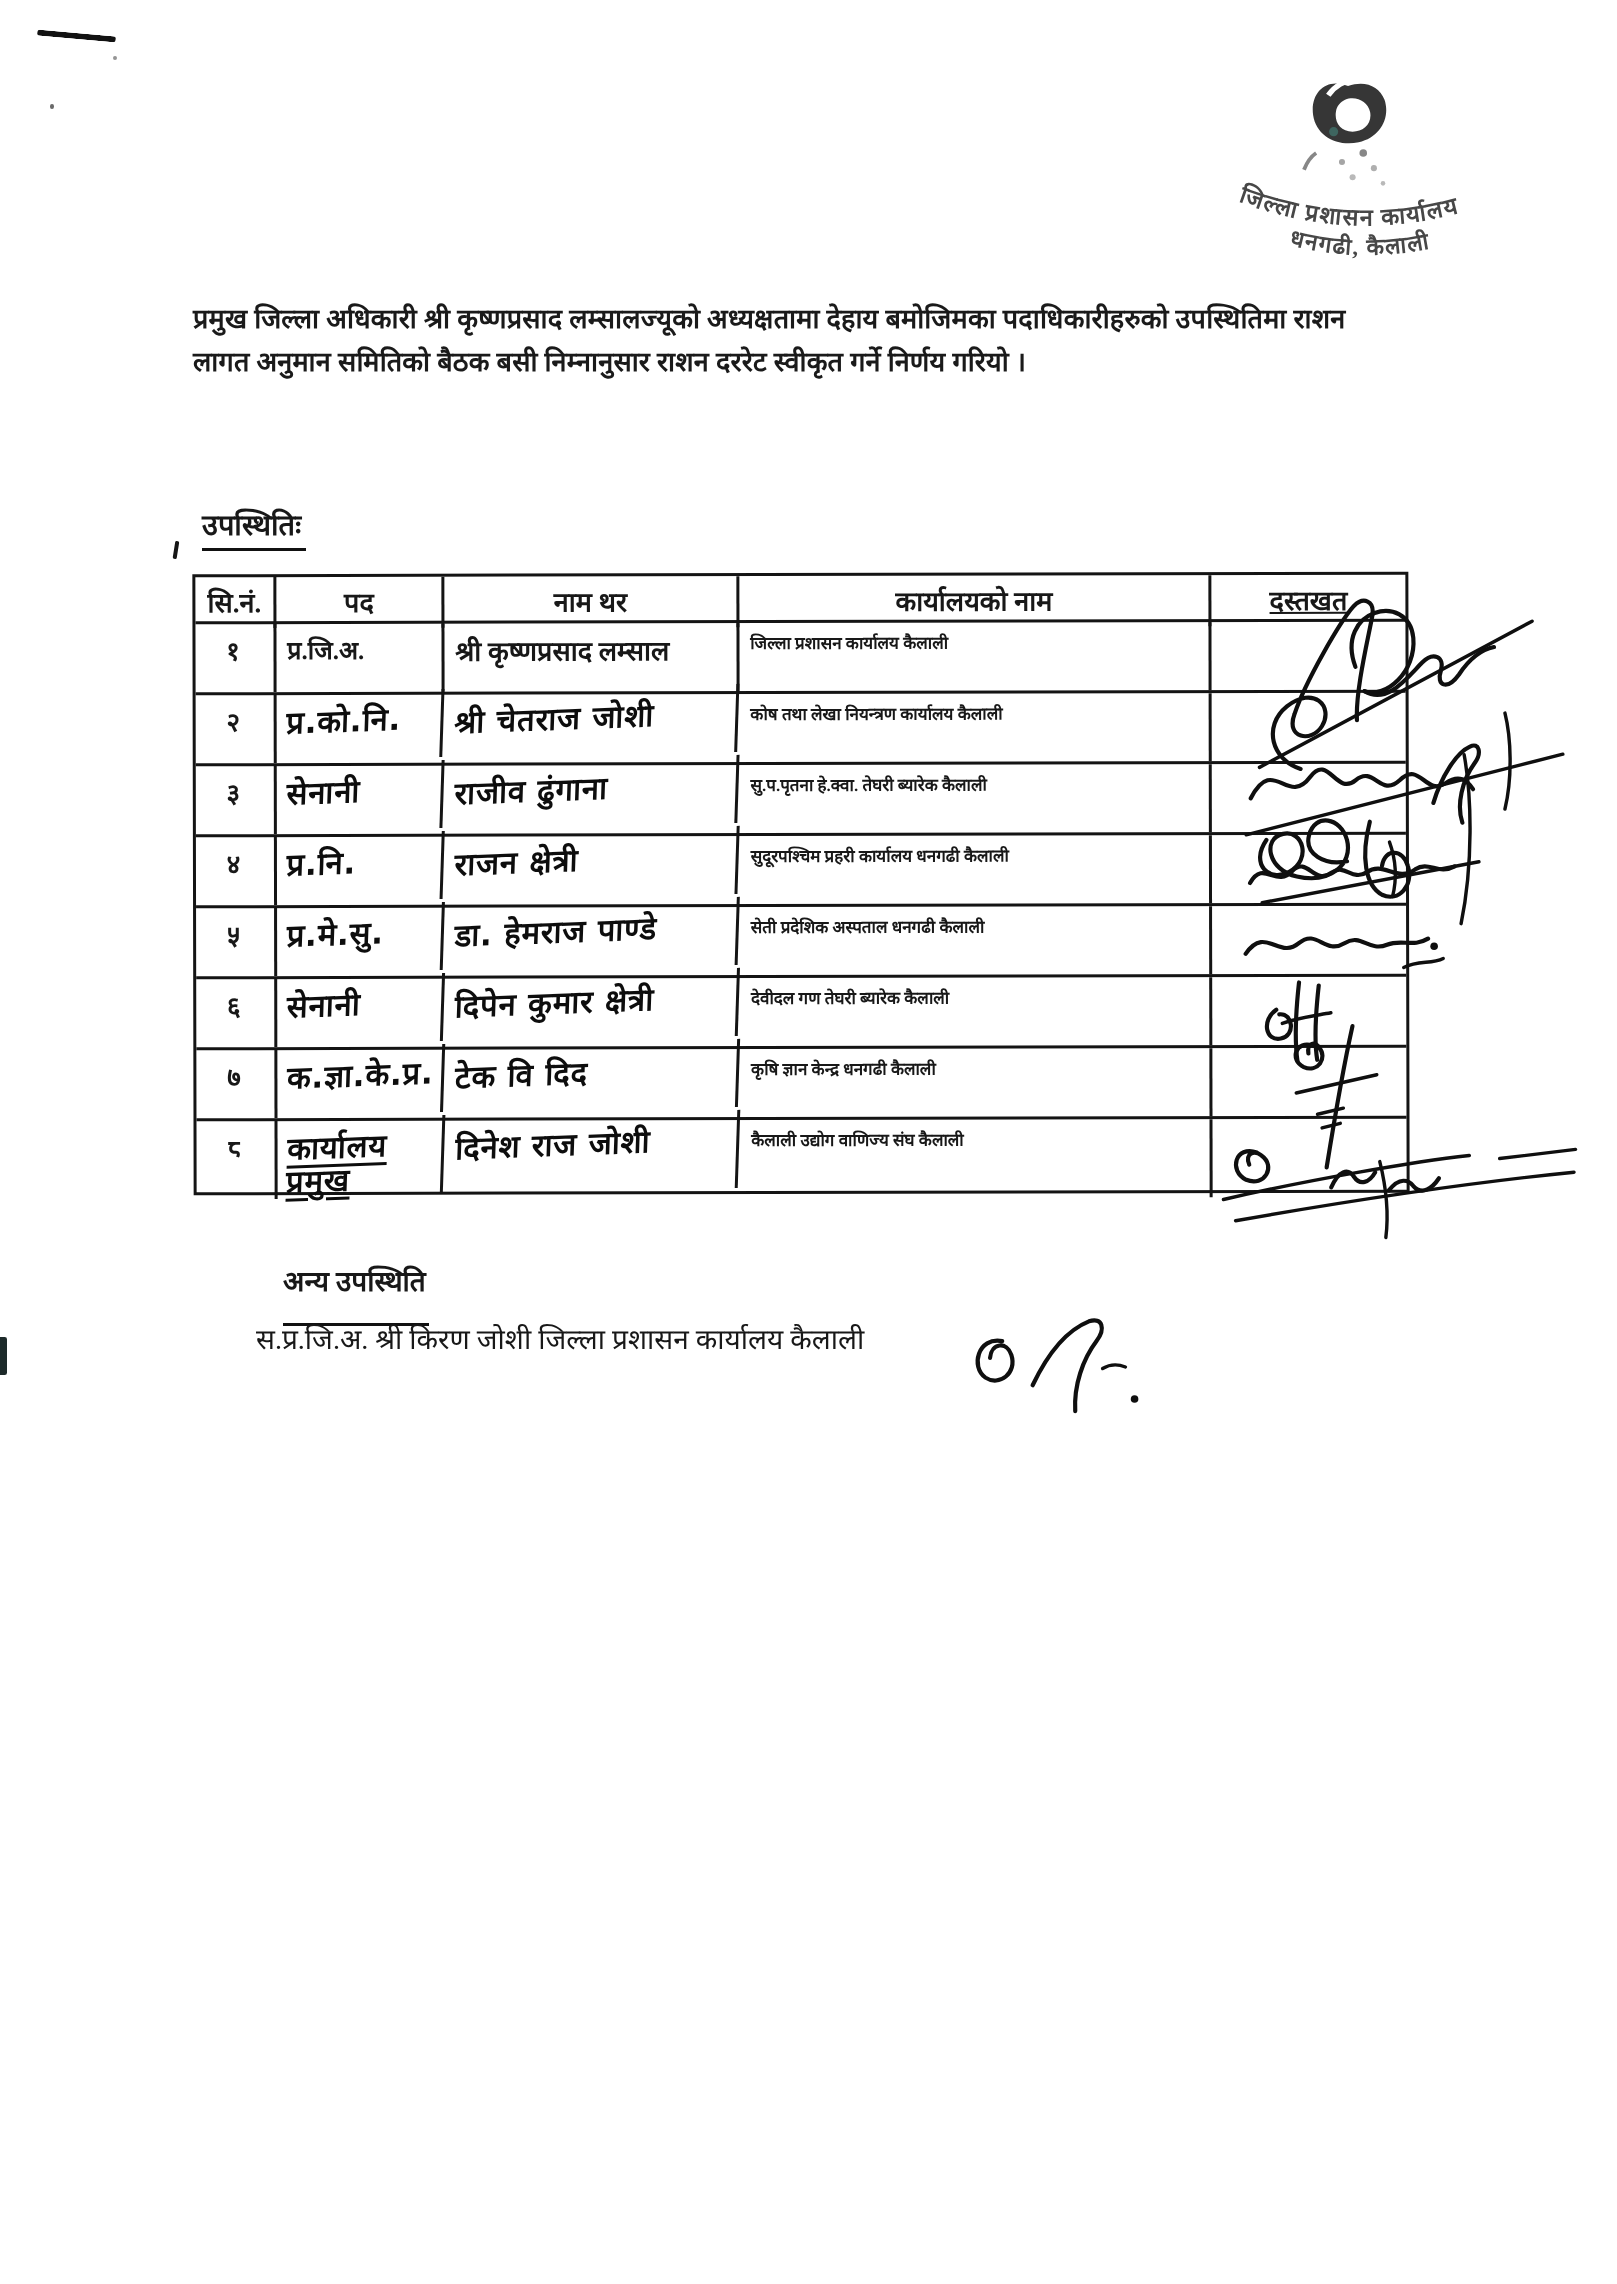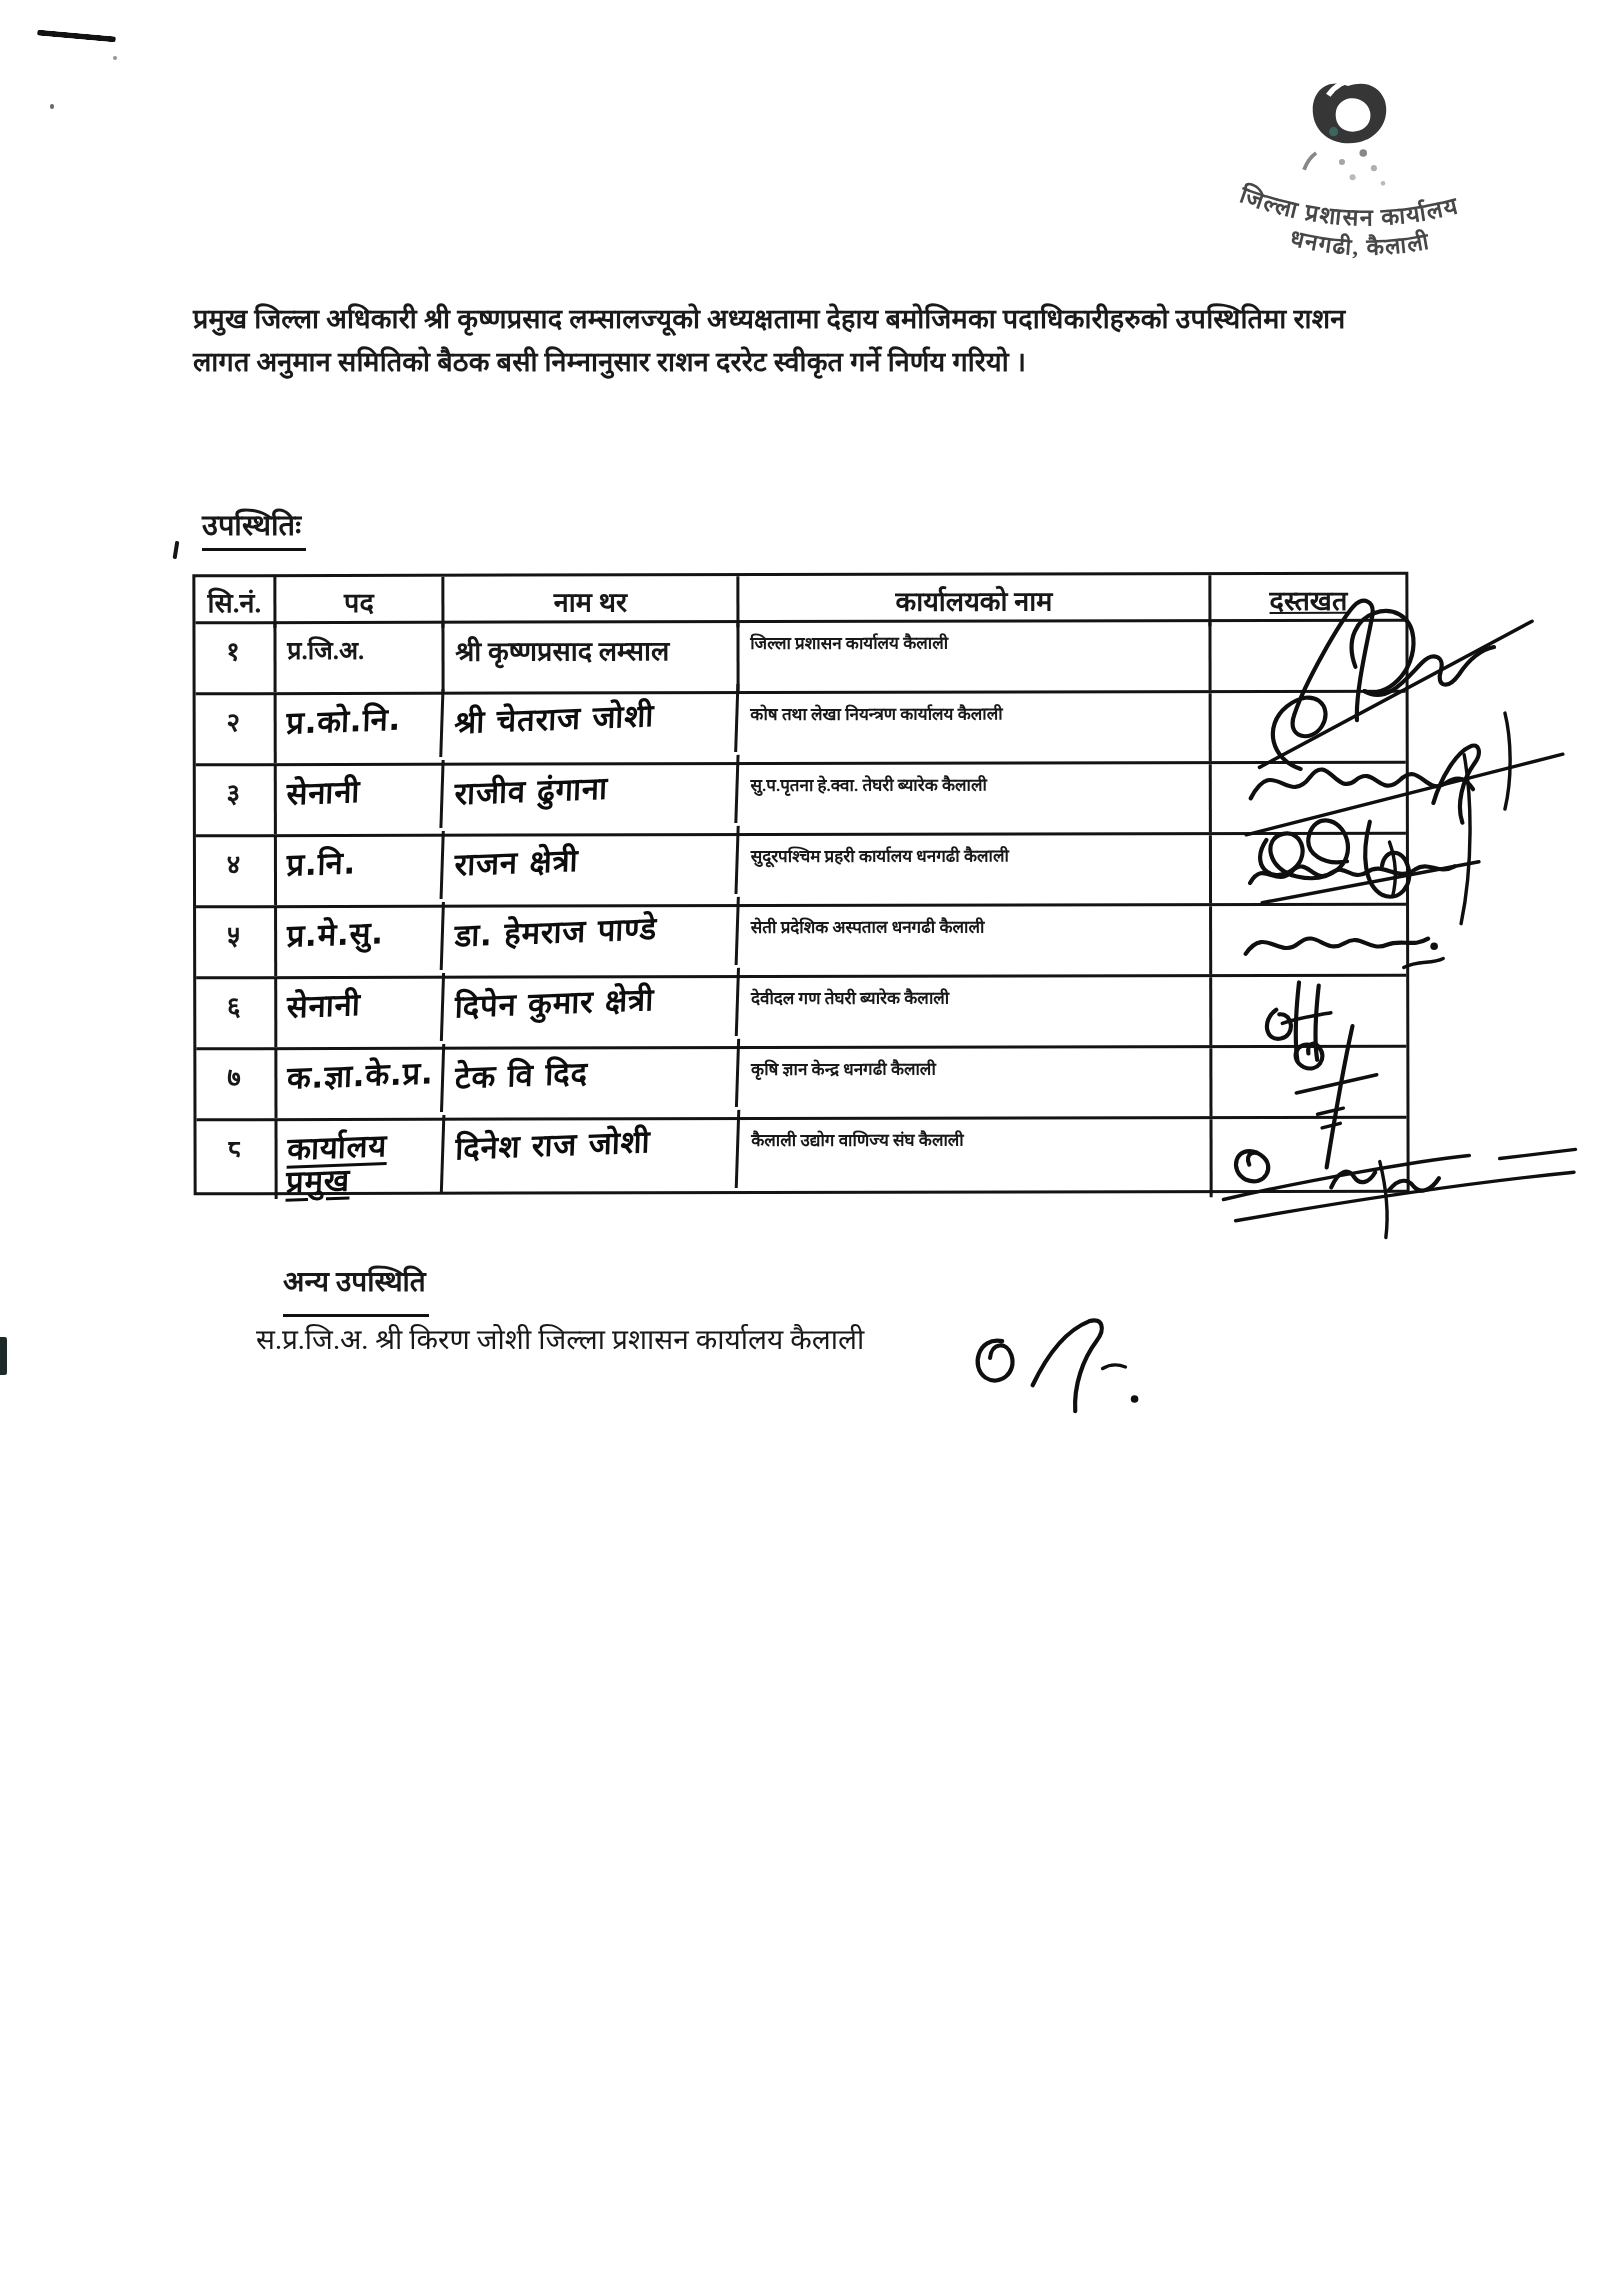--- a/index.html
+++ b/index.html
@@ -48,21 +48,21 @@
     color:#0d0d0d; letter-spacing:0.8px; white-space:nowrap; padding-top:12px; line-height:33px;}
   .hw-ul{text-decoration:underline; text-decoration-thickness:3px; text-underline-offset:6px; white-space:normal;}
   
   .sig{position:absolute; pointer-events:none;}
   .sig path{fill:none; stroke:#0f0f0f; stroke-width:5.5; stroke-linecap:round; stroke-linejoin:round;}
   .sig .thin{stroke-width:4.5;}
   .sig circle{fill:#0f0f0f;}
   
   .others-heading{position:absolute; left:283px; top:1261px;
     font-size:28px; font-weight:700; display:inline-block;
-    border-bottom:3.8px solid #111; padding:0 3px 15px 0;}
+    border-bottom:3.8px solid #111; padding:0 3px 24px 0;}
   .others-entry{position:absolute; left:256px; top:1319px;
     font-size:28px; font-weight:400; white-space:nowrap;}
 </style>
 </head>
 <body>
 
 <div class="page">
 
   <div class="artifact tl-stroke"></div>
   <div class="artifact dot" style="left:113px;top:56px;width:3.8px;height:3.8px;opacity:.5;"></div>

